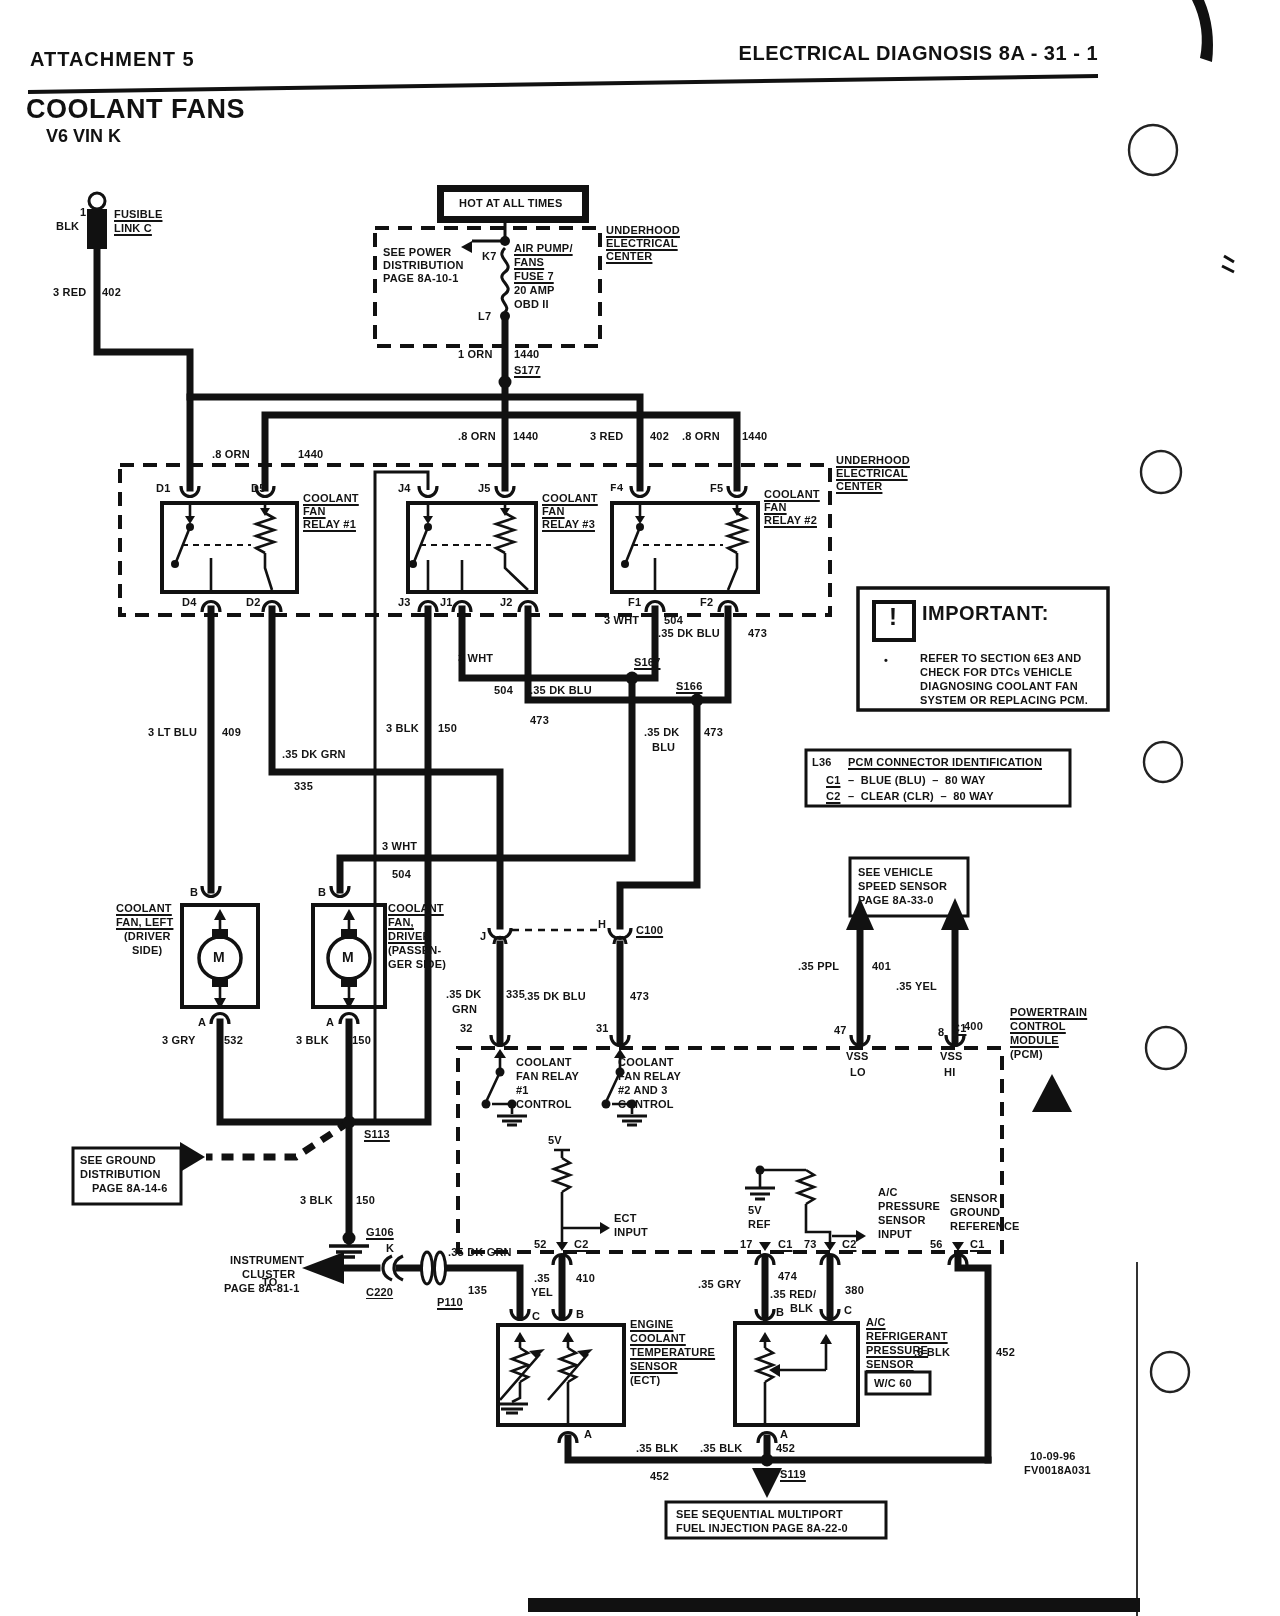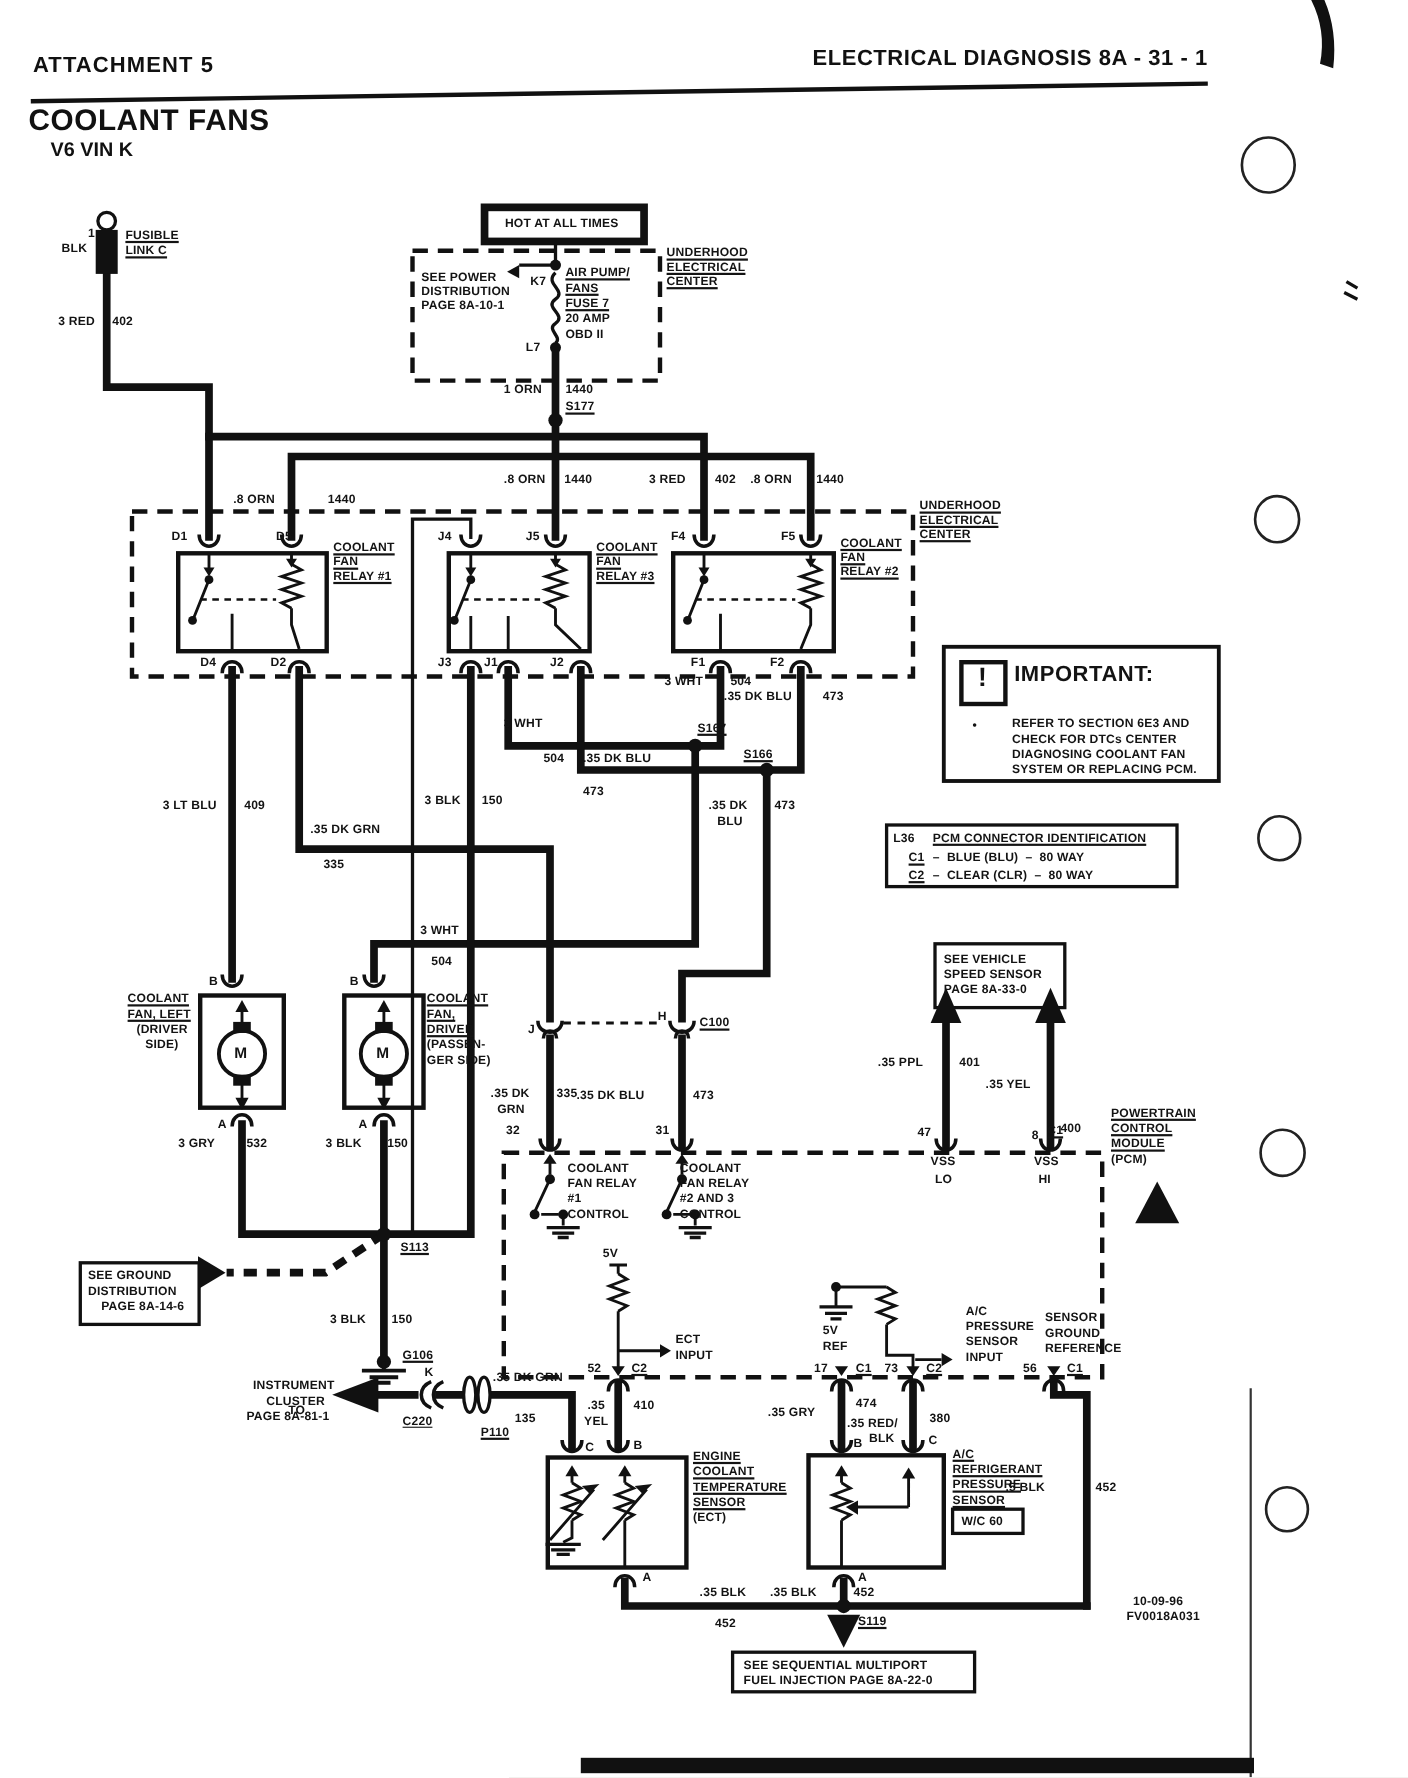--- a/index.html
+++ b/index.html
@@ -286,21 +286,21 @@
       <div class="lbl" style="left: 650px; top: 430px;">402</div>
       <div class="lbl" style="left: 682px; top: 430px;">.8 ORN</div>
       <div class="lbl" style="left: 742px; top: 430px;">1440</div>
       <div class="lbl u" style="left: 836px; top: 454px;">UNDERHOOD</div>
       <div class="lbl u" style="left: 836px; top: 467px;">ELECTRICAL</div>
       <div class="lbl u" style="left: 836px; top: 480px;">CENTER</div>
       <div class="lbl" style="left: 156px; top: 482px;">D1</div>
       <div class="lbl" style="left: 238px; top: 482px; padding-left: 13px;">D5</div>
       <div class="lbl" style="left: 398px; top: 482px;">J4</div>
       <div class="lbl" style="left: 478px; top: 482px;">J5</div>
-      <div class="lbl" style="left: 610px; top: 482px;">F4</div>
+      <div class="lbl" style="left: 610px; top: 482px; font-family: Liberation Mono, monospace;">F4</div>
       <div class="lbl" style="left: 710px; top: 482px;">F5</div>
       <div class="lbl" style="left: 182px; top: 596px;">D4</div>
       <div class="lbl" style="left: 246px; top: 596px;">D2</div>
       <div class="lbl" style="left: 398px; top: 596px;">J3</div>
       <div class="lbl" style="left: 440px; top: 596px;">J1</div>
       <div class="lbl" style="left: 500px; top: 596px;">J2</div>
       <div class="lbl" style="left: 628px; top: 596px;">F1</div>
       <div class="lbl" style="left: 700px; top: 596px;">F2</div>
       <div class="lbl u" style="left: 303px; top: 492px;">COOLANT</div>
       <div class="lbl u" style="left: 303px; top: 505px;">FAN</div>
@@ -453,21 +453,21 @@
       <div class="lbl" style="left: 300px; top: 1194px;">3 BLK</div>
       <div class="lbl" style="left: 356px; top: 1194px;">150</div>
       <div class="lbl u" style="left: 366px; top: 1226px;">G106</div>
       <div class="lbl" style="left: 80px; top: 1154px;">SEE GROUND</div>
       <div class="lbl" style="left: 80px; top: 1168px;">DISTRIBUTION</div>
       <div class="lbl" style="left: 80px; top: 1182px; padding-left: 12px;">PAGE 8A-14-6</div>
       <div class="lbl lg" style="left: 922px; top: 602px;">IMPORTANT:</div>
       <div class="lbl xl" style="left: 889px; top: 604px;">!</div>
       <div class="lbl" style="left: 884px; top: 654px;">•</div>
       <div class="lbl" style="left: 920px; top: 652px;">REFER TO SECTION 6E3 AND</div>
-      <div class="lbl" style="left: 920px; top: 666px;">CHECK FOR DTCs CENTER</div>
+      <div class="lbl" style="left: 920px; top: 666px;">CHECK FOR DTCs VEHICLE</div>
       <div class="lbl" style="left: 920px; top: 680px;">DIAGNOSING COOLANT FAN</div>
       <div class="lbl" style="left: 920px; top: 694px;">SYSTEM OR REPLACING PCM.</div>
       <div class="lbl" style="left: 812px; top: 756px;">L36</div>
       <div class="lbl u" style="left: 848px; top: 756px;">PCM CONNECTOR IDENTIFICATION</div>
       <div class="lbl u" style="left: 826px; top: 774px;">C1</div>
       <div class="lbl" style="left: 848px; top: 774px;">–  BLUE (BLU)  –  80 WAY</div>
       <div class="lbl u" style="left: 826px; top: 790px;">C2</div>
       <div class="lbl" style="left: 848px; top: 790px;">–  CLEAR (CLR)  –  80 WAY</div>
       <div class="lbl" style="left: 1030px; top: 1450px;">10-09-96</div>
       <div class="lbl" style="left: 1024px; top: 1464px;">FV0018A031</div>

